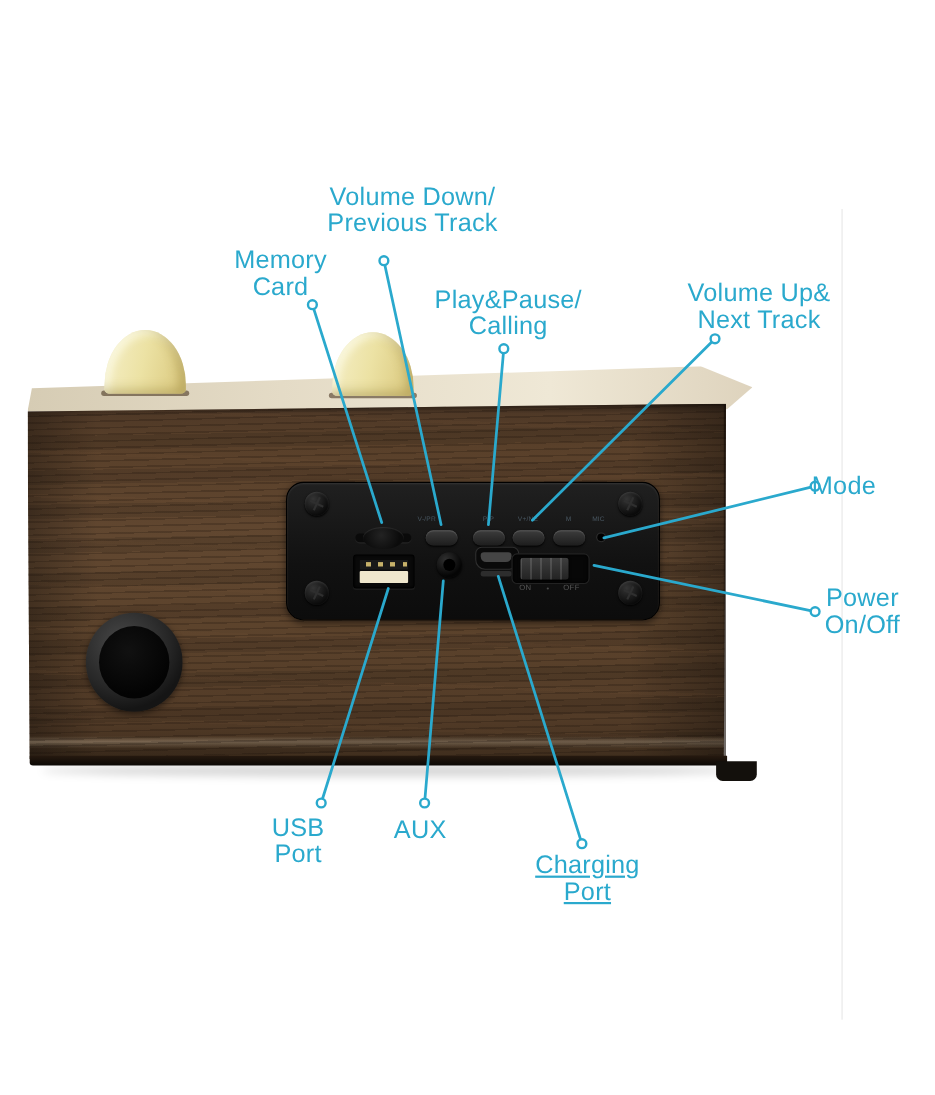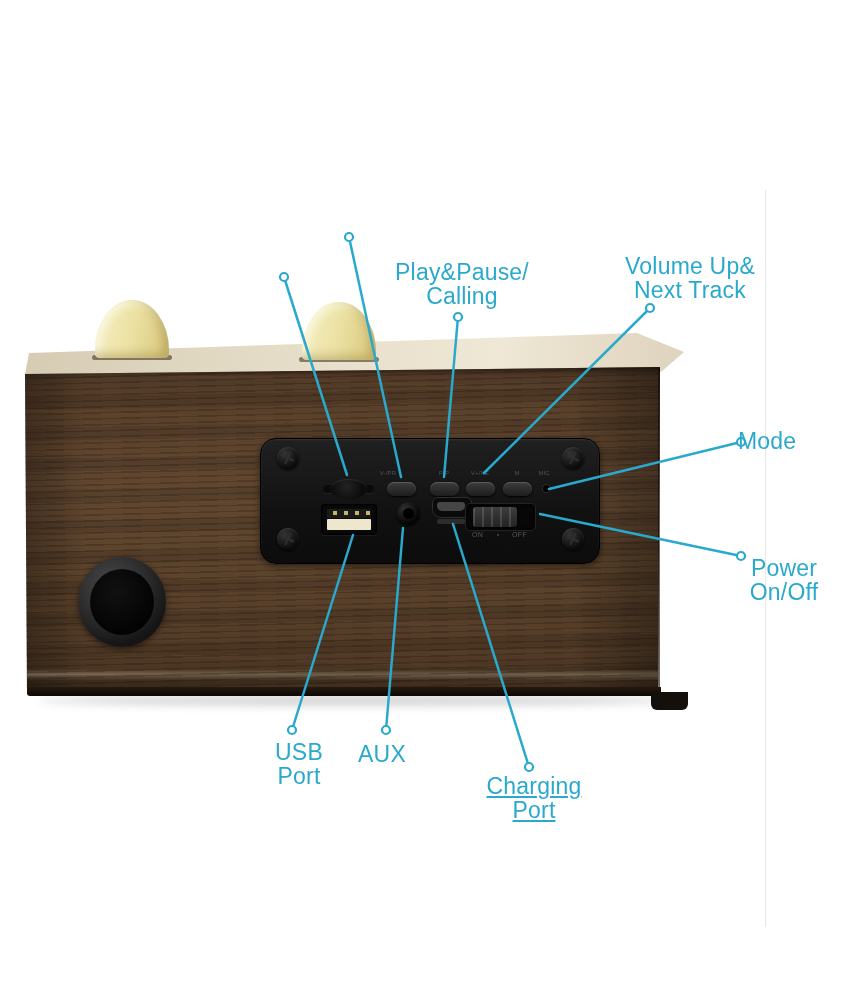--- a/index.html
+++ b/index.html
@@ -250,26 +250,30 @@
       <circle cx="458" cy="317" r="4"></circle>
       <circle cx="650" cy="308" r="4"></circle>
       <circle cx="741" cy="442" r="4"></circle>
       <circle cx="741" cy="556" r="4"></circle>
       <circle cx="292" cy="730" r="4"></circle>
       <circle cx="386" cy="730" r="4"></circle>
       <circle cx="529" cy="767" r="4"></circle>
     </g>
   </svg>
 
+  <div class="abs lbl callout-label c-center" style="left:255px;top:224px;">Memory
+Card</div>
+  <div class="abs lbl callout-label c-center" style="left:375px;top:166px;">Volume Down/
+Previous Track</div>
   <div class="abs lbl callout-label c-center" style="left:690px;top:254px;">Volume Up&amp;
 Next Track</div>
   <div class="abs lbl callout-label c-center" style="left:462px;top:260px;">Play&amp;Pause/
 Calling</div>
   <div class="abs lbl callout-label" style="left:738px;top:429px;">Mode</div>
-  <div class="abs lbl callout-label c-center" style="left:784px;top:556px;">Power
+  <div class="abs lbl callout-label c-center" style="left:784px;top:531px;">Power
 On/Off</div>
-  <div class="abs lbl callout-label c-center" style="left:271px;top:740px;margin-left:28px;">USB
+  <div class="abs lbl callout-label c-center" style="left:271px;top:740px;">USB
 Port</div>
   <div class="abs lbl callout-label c-center" style="left:382px;top:742px;">AUX</div>
   <div class="abs lbl callout-label c-center" style="left:534px;top:774px;text-decoration:underline;">Charging
 Port</div>
 
 </div>
 
 </body></html>

